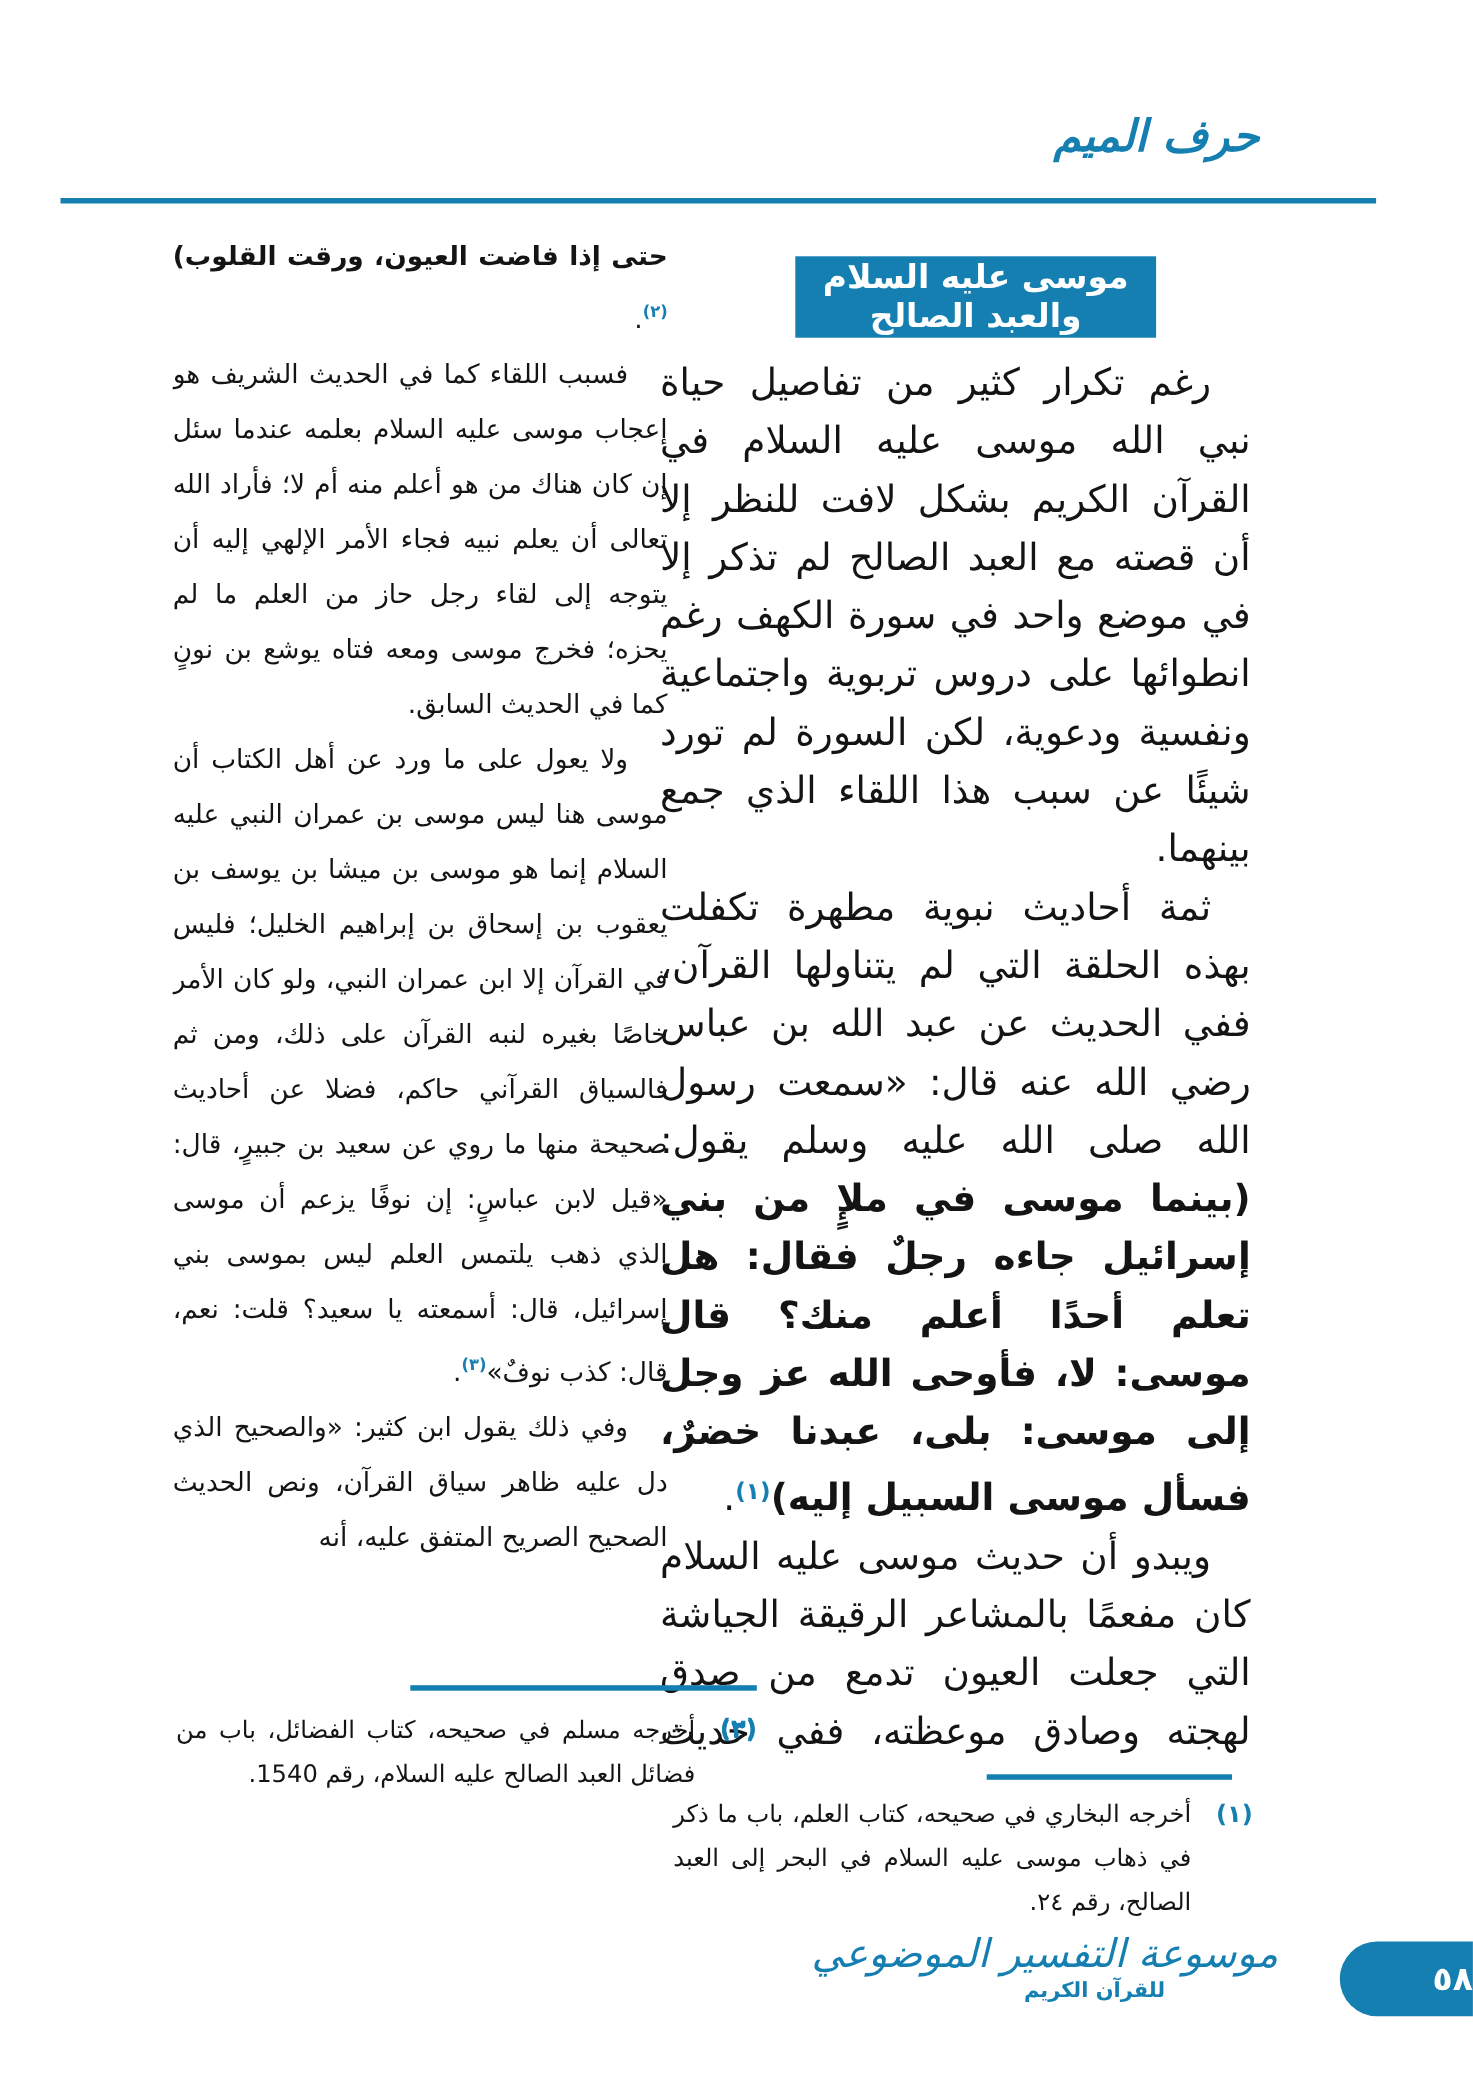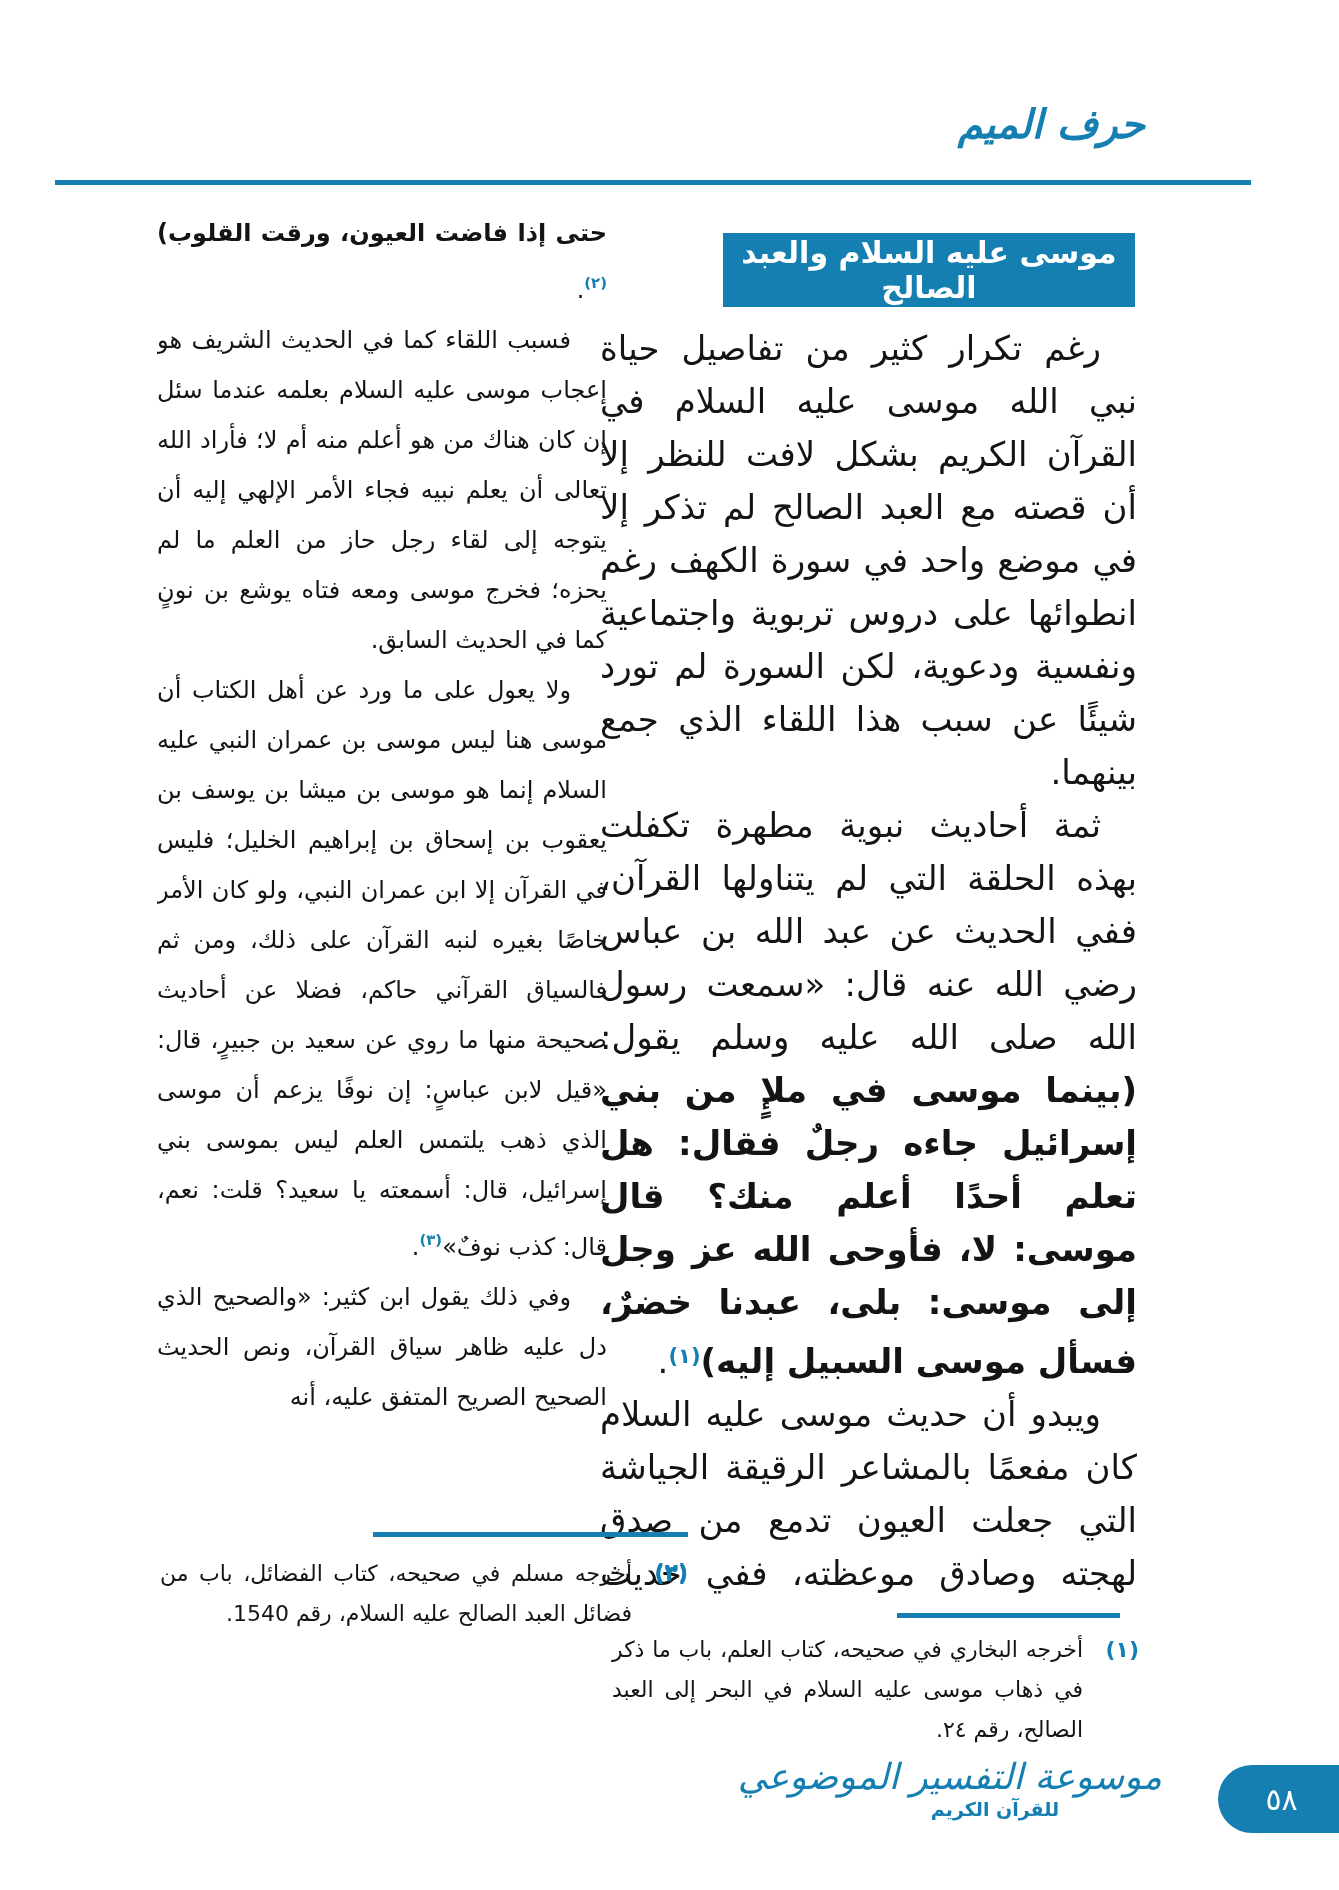--- a/index.html
+++ b/index.html
@@ -15,21 +15,21 @@
     position:absolute;top:92px;right:194px;
     color:var(--accent);font-size:40px;font-weight:bold;font-style:italic;
     line-height:1;white-space:nowrap;margin-top:12px;
   }
   .hdr-rule{
     position:absolute;top:180px;left:55px;width:1196px;height:5px;
     background:var(--accent);
   }
   
   .sec-head{
-    position:absolute;top:233px;left:723px;width:412px;height:74px;
+    position:absolute;top:233px;left:723px;width:328px;height:74px;
     background:var(--accent);color:#ffffff;
     font-size:30px;font-weight:bold;
     display:flex;align-items:center;justify-content:center;
     text-align:center;
   }
   
   .col{position:absolute;text-align:justify;}
   .col-right{
     top:322px;left:600px;width:537px;
     font-size:34px;line-height:53px;
@@ -64,22 +64,22 @@
   .logo{
     position:absolute;top:1756px;left:828px;width:334px;
     text-align:center;color:var(--accent);line-height:1.15;
   }
   .logo-l1{font-size:36px;font-weight:normal;font-style:italic;white-space:nowrap;}
   .logo-l2{font-size:19px;font-weight:bold;margin-top:2px;}
   .badge{
     position:absolute;top:1765px;right:0;width:121px;height:68px;
     background:var(--accent);border-radius:40px 0 0 40px;
     color:#ffffff;font-size:30px;letter-spacing:6px;
-    display:flex;align-items:center;justify-content:center;
-    padding-left:6px;box-sizing:border-box;
+    display:flex;align-items:center;
+    padding-left:6px;box-sizing:border-box;font-weight:bold;
   }
 </style>
 </head>
 <body>
 
 <div class="hdr-callig">حرف الميم</div>
 
 <div class="hdr-rule"></div>
 
 <div class="sec-head">

